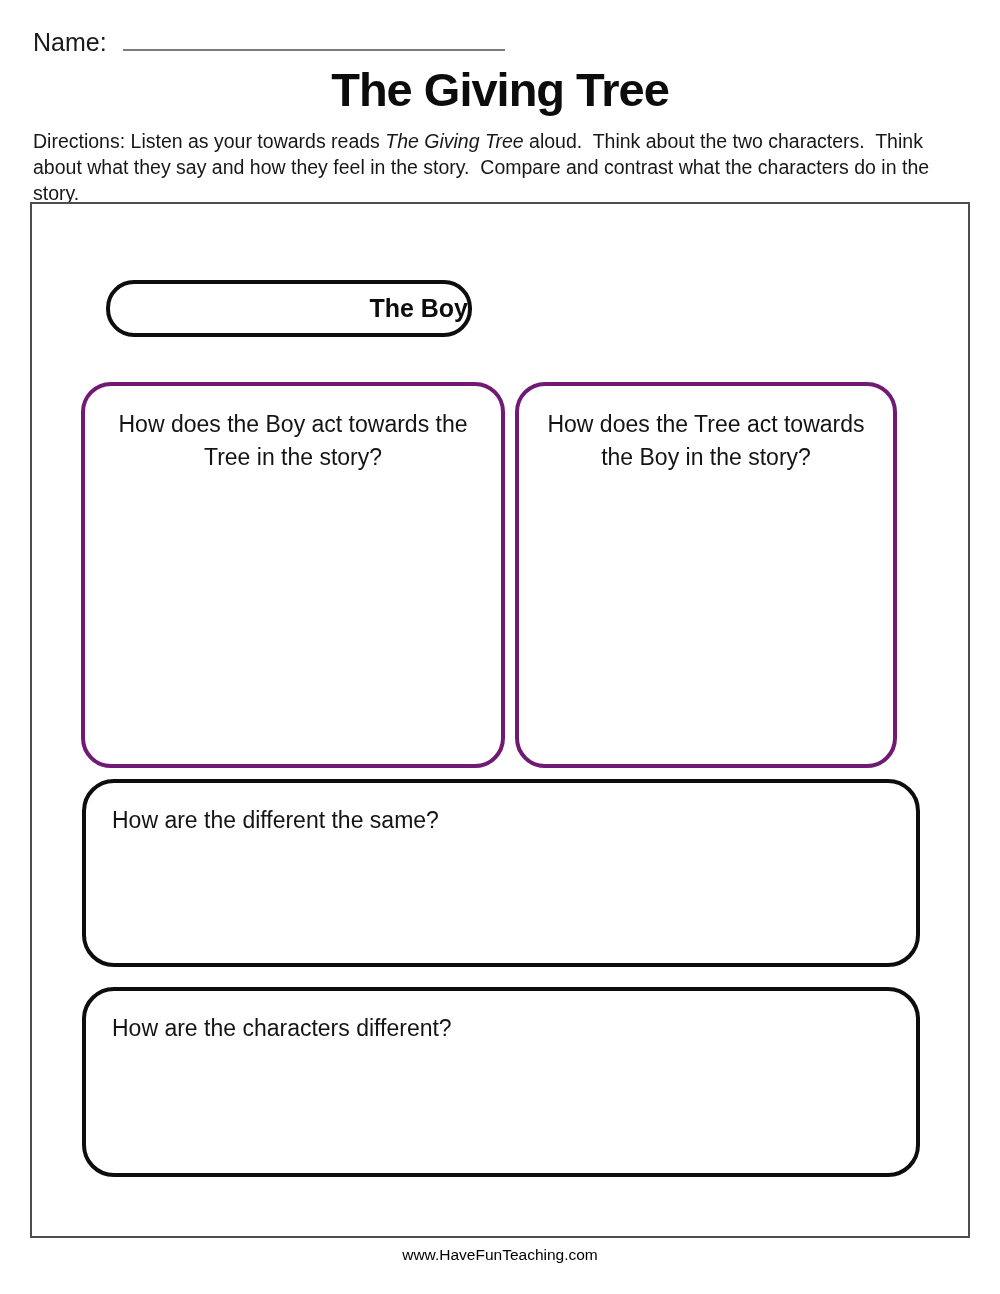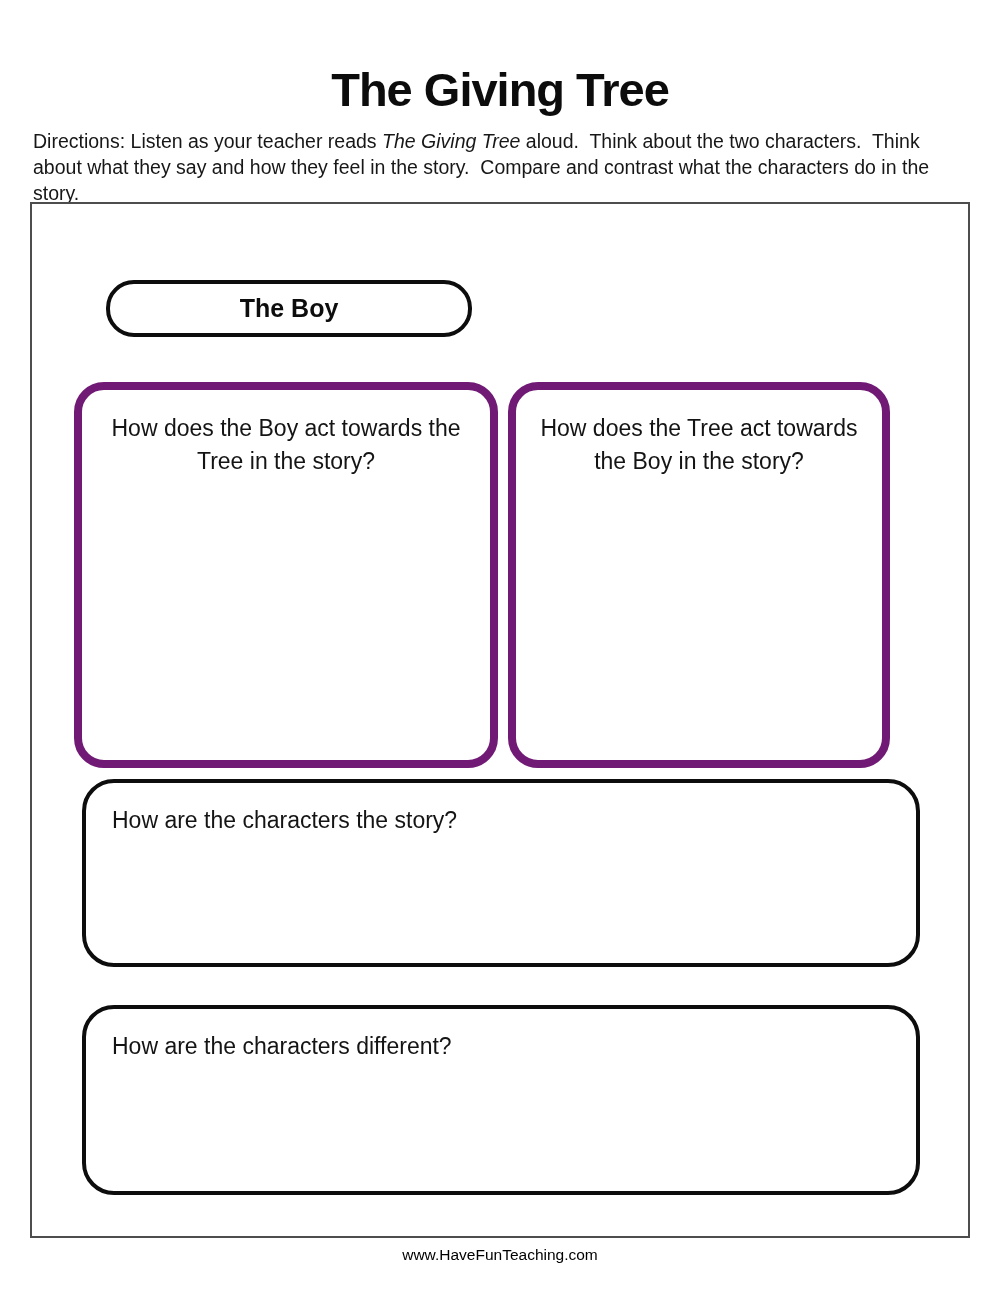--- a/index.html
+++ b/index.html
@@ -39,79 +39,80 @@
   .frame {
     position: absolute; left: 30px; top: 202px;
     width: 940px; height: 1036px;
     border: 2px solid #4d4d4d; background: #ffffff;
   }
 
   
   .pill {
     position: absolute; top: 76px; height: 57px;
     border: 4px solid #0d0d0d; border-radius: 28px; background: #ffffff;
-    display: flex; align-items: center; justify-content: center;
+    display: flex; align-items: center; justify-content: flex-end;
     font-size: 25px; font-weight: bold; color: #0d0d0d;
   }
   .pill-boy  { left: 74px;  width: 366px; }
   .pill-tree { left: 503px; width: 362px; }
 
   
   .qbox {
     position: absolute; top: 178px; height: 386px;
-    border: 8px solid #701a75; border-radius: 30px; background: #ffffff;
+    border: 4px solid #701a75; border-radius: 30px; background: #ffffff;
     font-size: 23px; line-height: 1.45; text-align: center;
-    padding: 22px 20px 0 20px; color: #141414;
+    padding: 22px 20px 0 20px; color: #141414; margin-left: 7px;
   }
   .qbox-boy  { left: 42px;  width: 424px; }
   .qbox-tree { left: 476px; width: 382px; }
 
   
   .wide {
     position: absolute; left: 50px; width: 838px;
     border: 4px solid #0d0d0d; border-radius: 32px; background: #ffffff;
     font-size: 23px; line-height: 1.4; text-align: left;
     padding: 21px 26px 0 26px; color: #141414;
   }
   .wide-same { top: 575px; height: 188px; }
-  .wide-diff { top: 801px; height: 190px; }
+  .wide-diff { top: 783px; height: 190px; }
 
   
   .footer {
     position: absolute; left: 0; top: 1246px; width: 100%;
     text-align: center; font-size: 15.5px; color: #000000;
   }
 </style>
 </head>
 <body>
 
 <div class="page">
 
+  <div class="name-row"><span>Name:</span><span class="name-line"></span></div>
 
   <div class="title">The Giving Tree</div>
 
-  <p class="directions"><span class="dlabel">Directions</span><span>: </span><span>Listen as your teacher reads </span><em>The Giving Tree</em><span> aloud.  Think about the two characters.  Think about what they say and how they feel in the story.  Compare and contrast what the characters do in the story.</span></p>
+  <p class="directions"><span class="dlabel">Directions</span><span>: </span><span>Listen as your towards reads </span><em>The Giving Tree</em><span> aloud.  Think about the two characters.  Think about what they say and how they feel in the story.  Compare and contrast what the characters do in the story.</span></p>
 
   <div class="frame">
 
     <div class="pill pill-boy">
       <span>The Boy</span>
     </div>
 
 
     <div class="qbox qbox-boy">
       <span>How does the Boy act towards the Tree in the story?</span>
     </div>
 
     <div class="qbox qbox-tree">
       <span>How does the Tree act towards the Boy in the story?</span>
     </div>
 
     <div class="wide wide-same">
-      <span>How are the characters the story?</span>
+      <span>How are the different the same?</span>
     </div>
 
     <div class="wide wide-diff">
       <span>How are the characters different?</span>
     </div>
 
   </div>
 
   <div class="footer">www.HaveFunTeaching.com</div>
 

